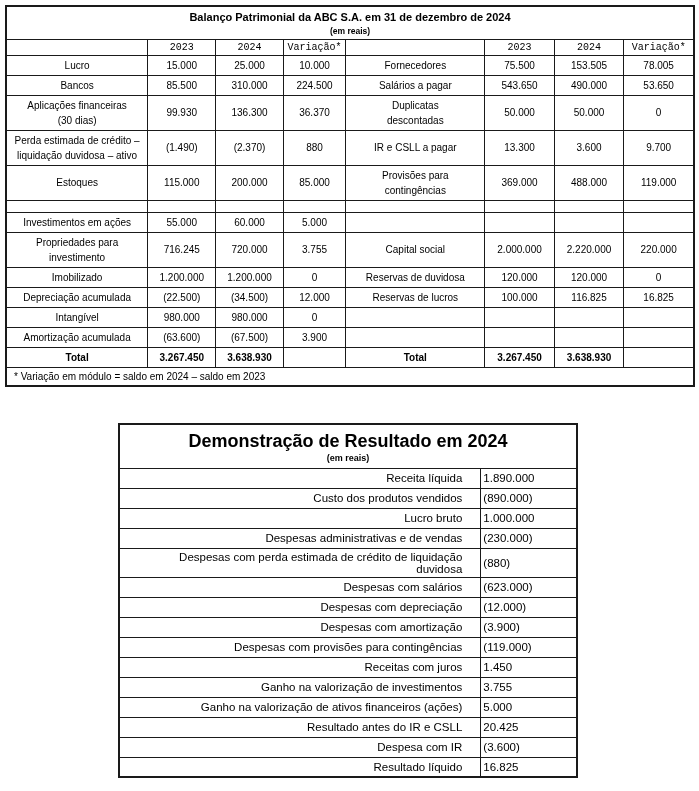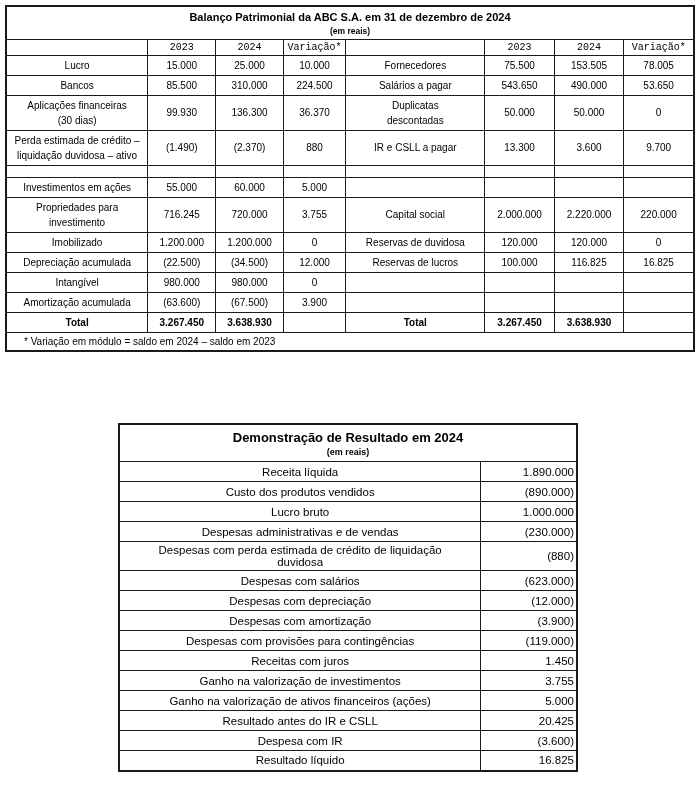--- a/index.html
+++ b/index.html
@@ -17,30 +17,30 @@
   
   .bs { position: absolute; left: 5px; top: 5px; width: 690px; border: 2px solid #1a1a1a; }
   .bs td, .bs th { border: 1px solid #1a1a1a; font-size: 10px; text-align: center; vertical-align: middle; padding: 2px 3px; }
   .bs .title-cell { padding: 3px 2px 2px; }
   .bs .t-main { font-weight: bold; font-size: 11px; line-height: 1.45; }
   .bs .t-sub  { font-weight: bold; font-size: 8.5px; line-height: 1.3; }
   .bs thead th { font-weight: normal; height: 16px; font-family: Liberation Mono, monospace; }
   .bs tbody td { height: 19px; line-height: 1.5; white-space: pre-line; }
   .bs tr.gap td { height: 12px; padding: 0; }
   .bs tr.total td { font-weight: bold; }
-  .bs .footnote { text-align: left; font-size: 10px; padding: 3px 17px; height: 16px; }
+  .bs .footnote { text-align: left; font-size: 10px; padding: 3px 7px; height: 16px; }
 
   
   .dre { position: absolute; left: 118px; top: 423px; width: 460px; border: 2px solid #1a1a1a; }
   .dre td { border: 1px solid #1a1a1a; vertical-align: middle; font-size: 11.5px; }
   .dre .title-cell { text-align: center; padding: 4px 2px 3px; }
-  .dre .t-main { font-weight: bold; font-size: 13px; line-height: 1.35; }
+  .dre .t-main { font-weight: bold; font-size: 18px; line-height: 1.35; }
   .dre .t-sub  { font-weight: bold; font-size: 9px; line-height: 1.3; }
-  .dre td.lbl { text-align: center; padding: 2px 25px; height: 20px; }
-  .dre td.val { text-align: right; padding: 2px 2px; height: 20px; }
+  .dre td.lbl { text-align: right; padding: 2px 18px; height: 20px; }
+  .dre td.val { text-align: left; padding: 2px 2px; height: 20px; }
 </style>
 </head>
 <body>
 
 <div class="page">
 
   <table class="bs">
     <colgroup>
       <col style="width:20.6%">
         <col style="width:9.9%">
@@ -106,20 +106,31 @@
           <td>Perda estimada de crédito –
 liquidação duvidosa – ativo</td>
           <td>(1.490)</td>
           <td>(2.370)</td>
           <td>880</td>
           <td>IR e CSLL a pagar</td>
           <td>13.300</td>
           <td>3.600</td>
           <td>9.700</td>
         </tr>
+        <tr class="double">
+          <td>Estoques</td>
+          <td>115.000</td>
+          <td>200.000</td>
+          <td>85.000</td>
+          <td>Provisões para
+contingências</td>
+          <td>369.000</td>
+          <td>488.000</td>
+          <td>119.000</td>
+        </tr>
         <tr class="gap">
           <td></td>
           <td></td>
           <td></td>
           <td></td>
           <td></td>
           <td></td>
           <td></td>
           <td></td>
         </tr>

